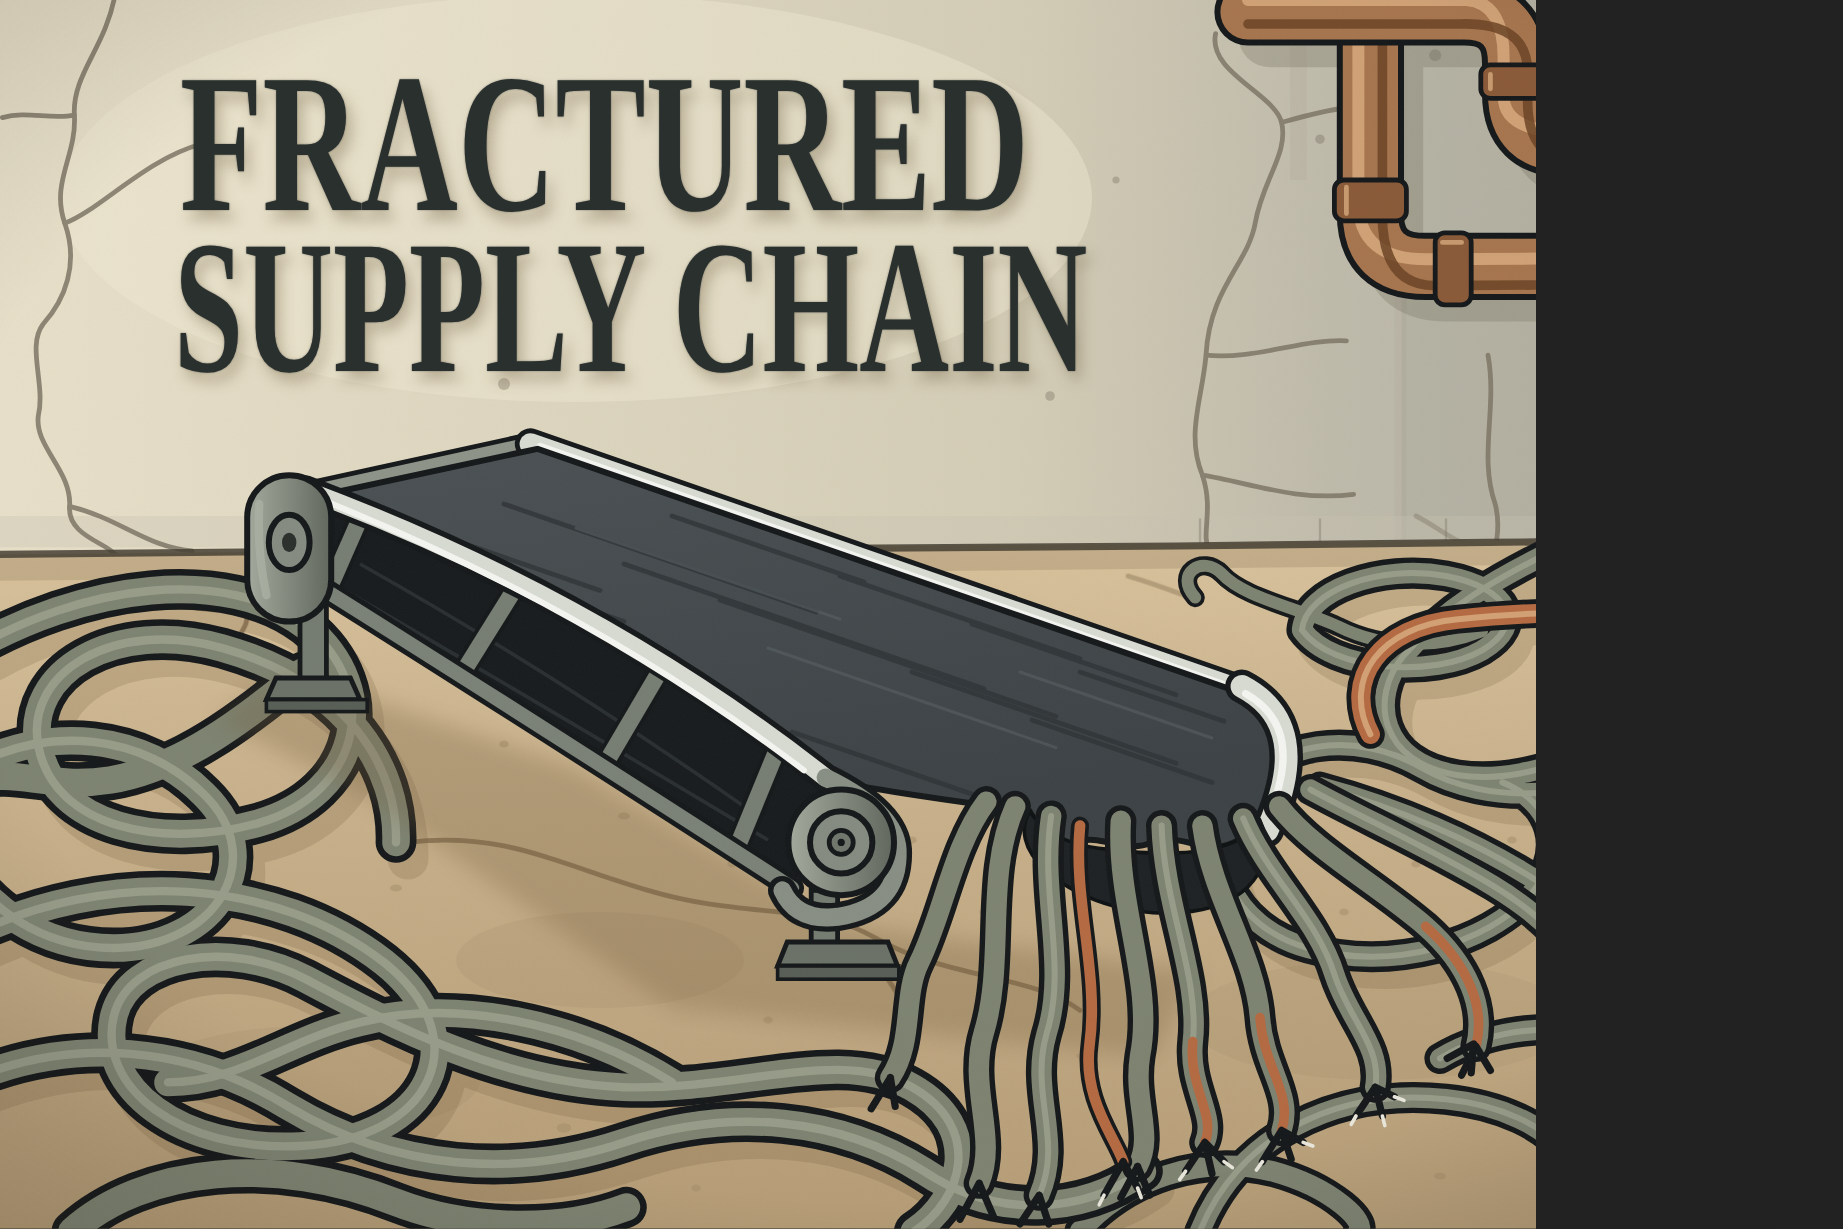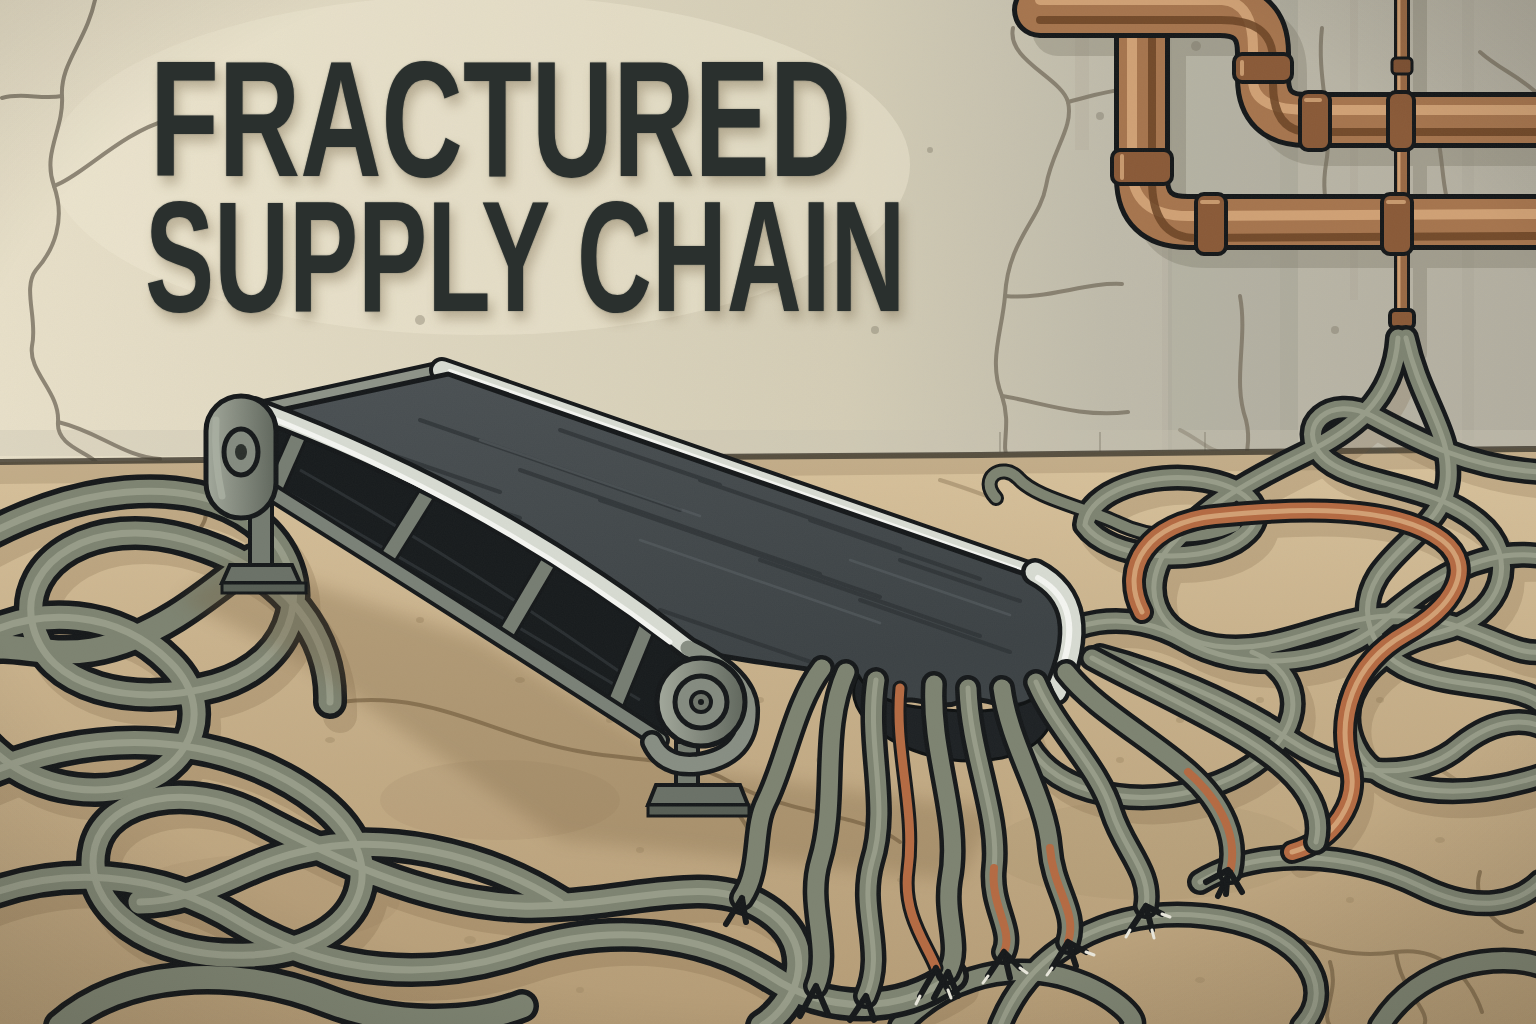--- a/index.html
+++ b/index.html
@@ -1,17 +1,17 @@
 <!DOCTYPE html>
 <html style="--ink: #2a302e; --outline: #15181a; --wall-light: #e8e0c9; --wall-mid: #d4cdb6; --wall-gray: #b2aea0; --wall-shadow: #8f9388; --floor-light: #d8c29c; --floor: #c9b28c; --floor-dark: #a08a66; --base-line: #443e32; --crack-wall: #7e7666; --crack-floor: #806b4c; --belt: #3c4245; --belt-light: #4b5154; --belt-dark: #1d2124; --metal: #767d72; --metal-light: #9aa094; --silver: #d7dbd2; --silver-core: #f4f5f1; --copper: #a6754e; --copper-light: #d7a97c; --copper-dark: #6b4426; --coupling: #8a5a38; --cable: #7d8371; --cable-light: #a9ae99; --wire-copper: #b46a42; --shadow: #6d583a; --white-tip: #e9e7dc;"><head>
 <meta charset="utf-8">
 <style>
   html,body{margin:0;padding:0;background:#222;}
-  .stage{position:relative;width:1536px;height:1024px;overflow:hidden;
-         font-family:Liberation Sans, sans-serif;}
+  .stage{position:relative;width:1280px;height:1024px;overflow:hidden;
+         font-family:Liberation Serif, serif;}
   .stage svg{position:absolute;inset:0;display:block;}
   
   .title{position:absolute;left:0;top:0;width:100%;height:100%;pointer-events:none;}
   .tline{position:absolute;font-weight:700;color:var(--ink,#2a302e);
          white-space:nowrap;transform-origin:left top;
          text-shadow:0 0 2px rgba(42,48,46,.55), 7px 8px 14px rgba(110,95,65,.38);}
   .tline1{left:150px;top:25px;font-size:165px;transform:scale(.683,1);}
   .tline2{left:145px;top:166px;font-size:158px;transform:scale(.656,1);}
   
   .ln{fill:none;stroke-linecap:round;stroke-linejoin:round;}

